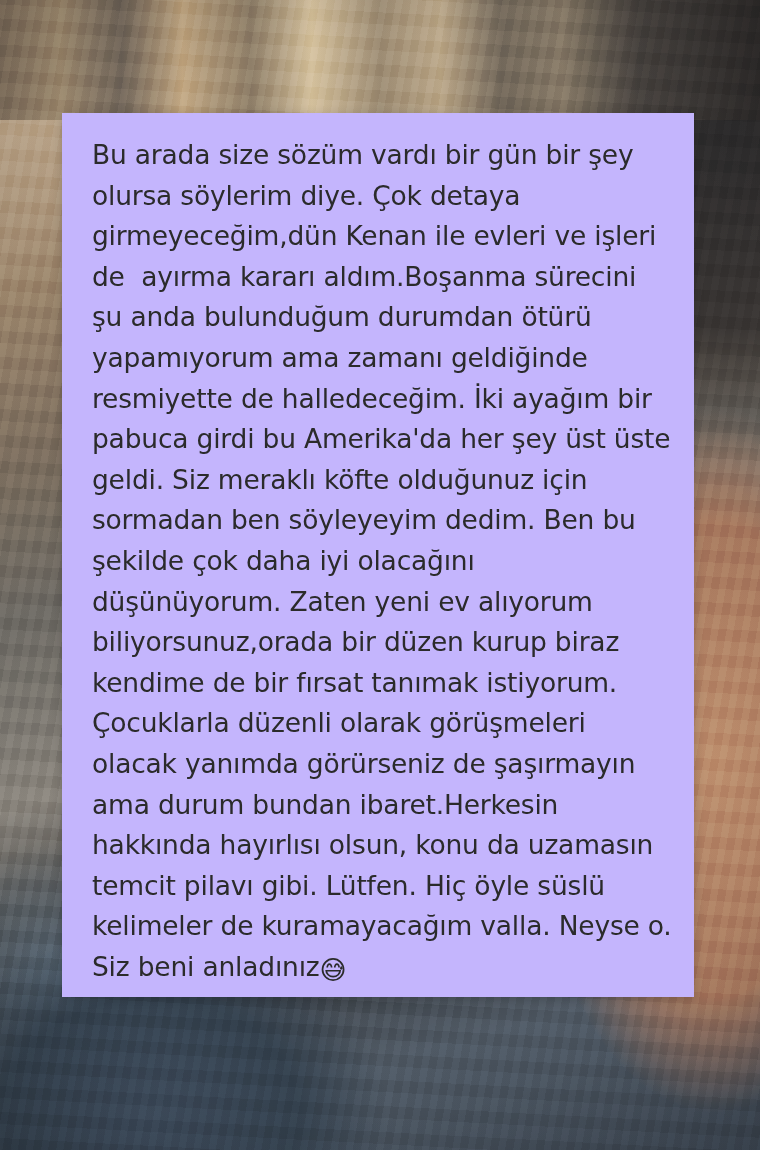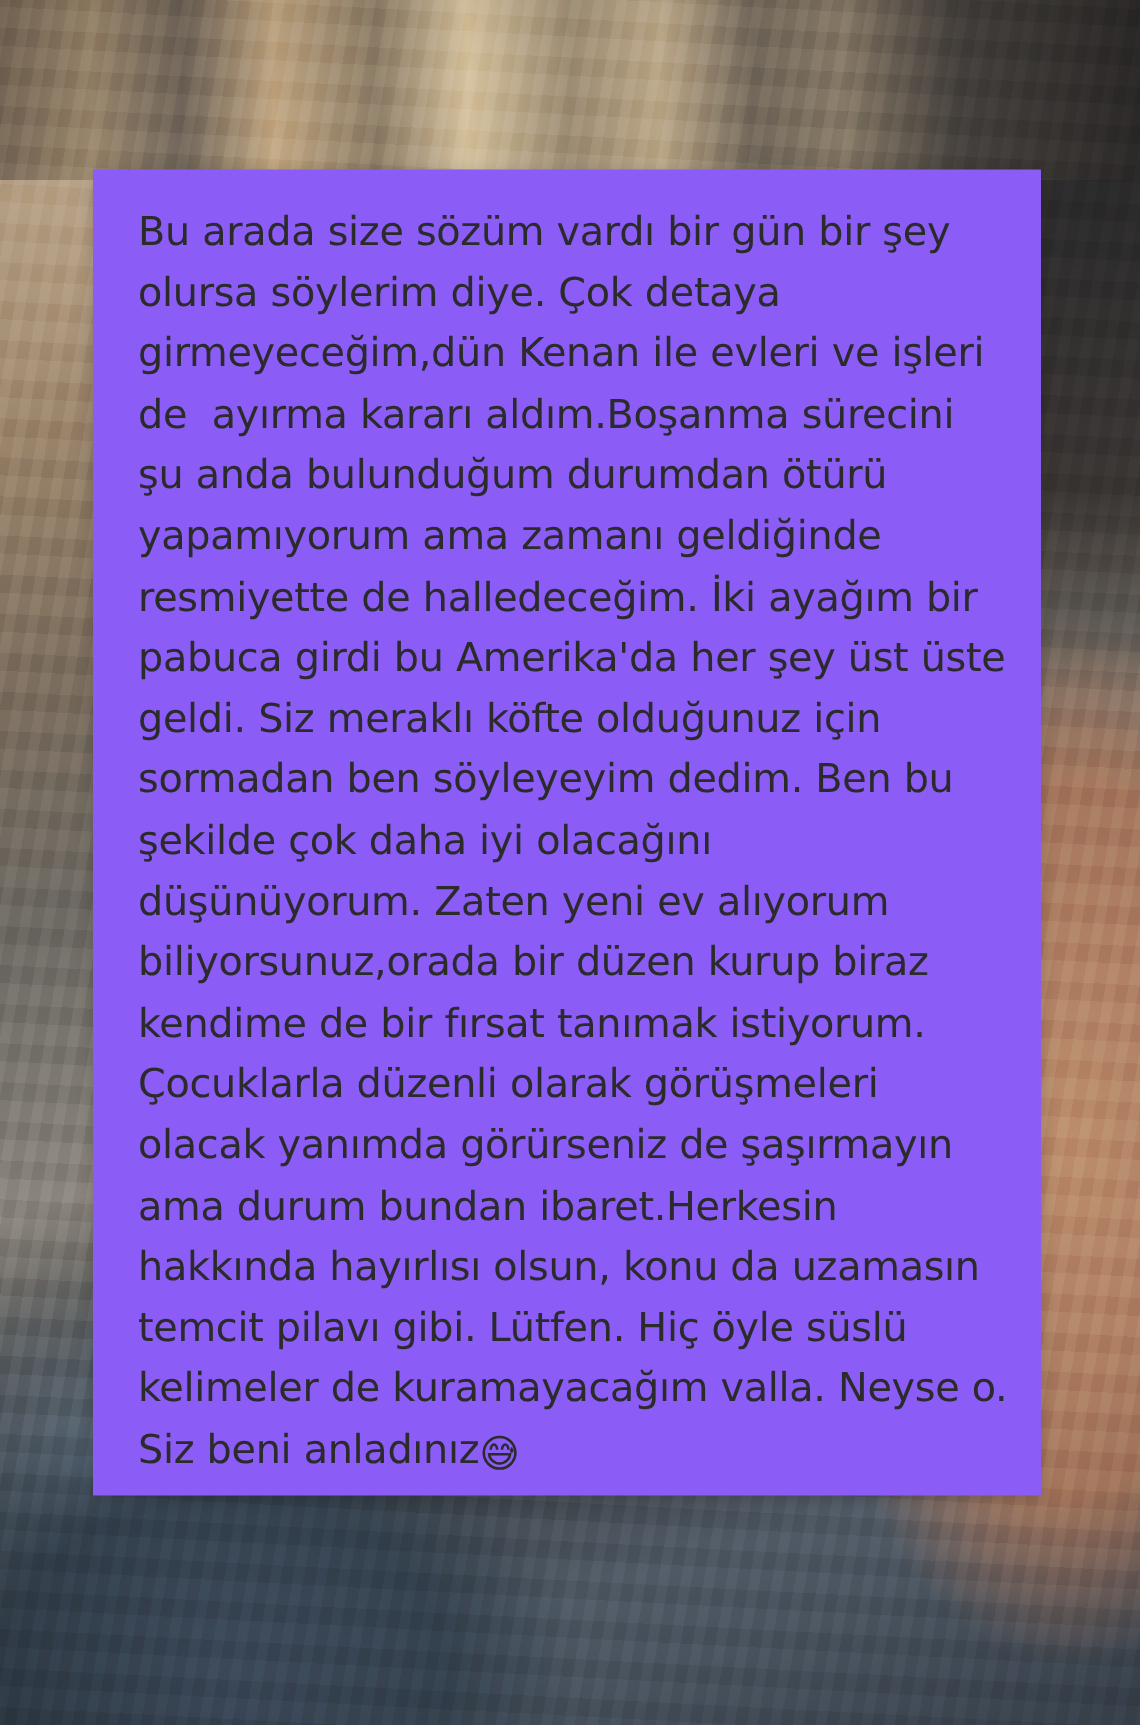--- a/index.html
+++ b/index.html
@@ -81,21 +81,21 @@
     background: radial-gradient(ellipse 110% 85% at 50% 50%, rgba(0,0,0,0) 55%, rgba(0,0,0,0.32) 100%);
   }
 
   
   .card {
     position: absolute;
     left: 62px;
     top: 113px;
     width: 632px;
     height: 884px;
-    background: #8b5cf6;
+    background: #c4b5fd;
     box-shadow: 0 2px 10px rgba(0,0,0,0.18);
   }
   .card-text {
     position: absolute;
     left: 30px;
     top: 22px;
     right: 22px;
     font-family: "DejaVu Sans", sans-serif;
     font-size: 26.5px;
     line-height: 40.6px;

